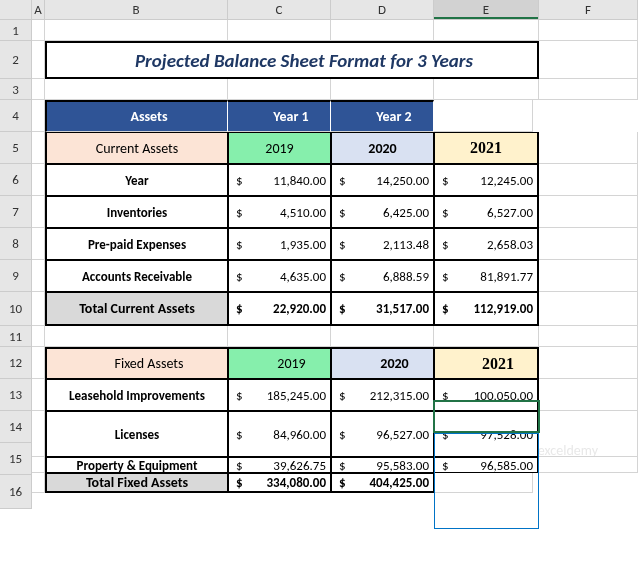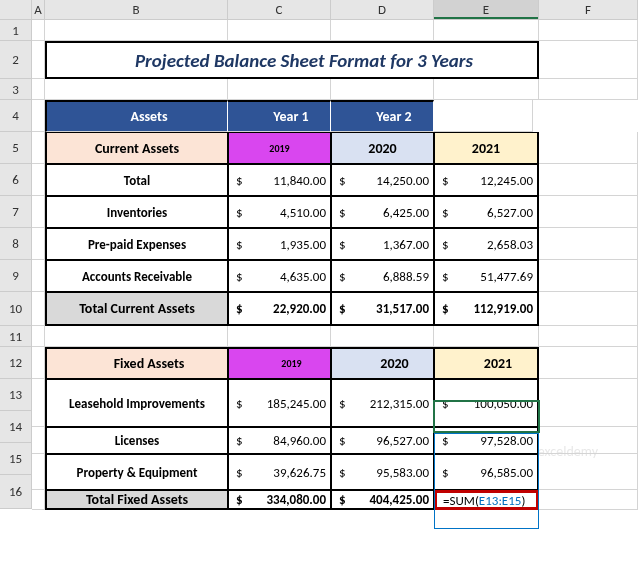--- a/index.html
+++ b/index.html
@@ -30,24 +30,24 @@
 .cF { width: 99px; }
 .body { display: flex; }
 .row-headers { width: 32px; }
 .row-header { border-right: 1px solid #ccc; border-bottom: 1px solid #ccc; background: #e6e6e6; display: flex; align-items: center; justify-content: center; font-size: 13px; color: #333; }
 .cells { flex: 1; position: relative; }
 .row { display: flex; position: relative; }
 .cell { border-right: 1px solid #d4d4d4; border-bottom: 1px solid #d4d4d4; display: flex; align-items: center; font-size: 13px; padding: 0 4px; position: relative; }
 .title { font-size: 19px; font-weight: bold; color: #1f3864; font-style: italic; justify-content: center; }
 .hdr { background: #2f5496; color: #fff; font-weight: bold; justify-content: center; font-size: 14px; border-right: 1px solid #fff; }
 .hdr:last-child { border-right: 2px solid #2f5496; }
-.subhdr-g { background: #d946ef; font-weight: bold; justify-content: center; font-size: 10px; }
+.subhdr-g { background: #86efac; font-weight: normal; justify-content: center; font-size: 14px; }
 .subhdr-b { background: #d9e1f2; font-weight: bold; justify-content: center; font-size: 14px; }
-.subhdr-y { background: #fff2cc; font-weight: bold; justify-content: center; font-size: 14px; }
-.subhdr-p { background: #fce4d6; font-weight: bold; justify-content: center; font-size: 14px; }
+.subhdr-y { background: #fff2cc; font-weight: bold; justify-content: center; font-size: 16px; font-family: Liberation Serif, serif; }
+.subhdr-p { background: #fce4d6; font-weight: normal; justify-content: center; font-size: 14px; }
 .label { font-weight: bold; justify-content: center; font-size: 13px; }
 .total-label { background: #d9d9d9; font-weight: bold; justify-content: center; font-size: 14px; }
 .total-val { font-weight: bold; }
 .money { justify-content: space-between; }
 .money .dollar { margin-left: 3px; }
 .bordered { border: 1px solid #000; }
 .bthick-l { border-left: 2px solid #000; }
 .bthick-r { border-right: 2px solid #000; }
 .bthick-t { border-top: 2px solid #000; padding-left: 28px; }
 .bthick-b { border-bottom: 2px solid #000; }
@@ -131,21 +131,21 @@
         <div class="cell cA"></div>
         <div class="cell cB subhdr-p bordered bthick-l">Current Assets</div>
         <div class="cell cC subhdr-g bordered">2019</div>
         <div class="cell cD subhdr-b bordered">2020</div>
         <div class="cell cE subhdr-y bordered bthick-r">2021</div>
         <div class="cell cF"></div>
       </div>
 
       <div class="row" style="height:32px">
         <div class="cell cA"></div>
-        <div class="cell cB label bordered bthick-l">Total</div>
+        <div class="cell cB label bordered bthick-l">Year</div>
         <div class="cell cC money bordered">
             <span class="dollar">$</span>
             <span>11,840.00</span>
           </div>
         <div class="cell cD money bordered">
             <span class="dollar">$</span>
             <span>14,250.00</span>
           </div>
         <div class="cell cE money bordered bthick-r">
             <span class="dollar">$</span>
@@ -172,42 +172,42 @@
       </div>
       <div class="row" style="height:32px">
         <div class="cell cA"></div>
         <div class="cell cB label bordered bthick-l">Pre-paid Expenses</div>
         <div class="cell cC money bordered">
             <span class="dollar">$</span>
             <span>1,935.00</span>
           </div>
         <div class="cell cD money bordered">
             <span class="dollar">$</span>
-            <span>1,367.00</span>
+            <span>2,113.48</span>
           </div>
         <div class="cell cE money bordered bthick-r">
             <span class="dollar">$</span>
             <span>2,658.03</span>
           </div>
         <div class="cell cF"></div>
       </div>
       <div class="row" style="height:32px">
         <div class="cell cA"></div>
         <div class="cell cB label bordered bthick-l">Accounts Receivable</div>
         <div class="cell cC money bordered">
             <span class="dollar">$</span>
             <span>4,635.00</span>
           </div>
         <div class="cell cD money bordered">
             <span class="dollar">$</span>
             <span>6,888.59</span>
           </div>
         <div class="cell cE money bordered bthick-r">
             <span class="dollar">$</span>
-            <span>51,477.69</span>
+            <span>81,891.77</span>
           </div>
         <div class="cell cF"></div>
       </div>
 
       <div class="row" style="height:34px">
         <div class="cell cA"></div>
         <div class="cell cB total-label bordered bthick-l bthick-b">Total Current Assets</div>
         <div class="cell cC money total-val bordered bthick-b">
             <span class="dollar">$</span>
             <span>22,920.00</span>
@@ -234,55 +234,55 @@
 
       <div class="row" style="height:32px">
         <div class="cell cA"></div>
         <div class="cell cB subhdr-p bordered bthick-l bthick-t">Fixed Assets</div>
         <div class="cell cC subhdr-g bordered bthick-t">2019</div>
         <div class="cell cD subhdr-b bordered bthick-t">2020</div>
         <div class="cell cE subhdr-y bordered bthick-t bthick-r">2021</div>
         <div class="cell cF"></div>
       </div>
 
-      <div class="row" style="height:48px">
+      <div class="row" style="height:32px">
         <div class="cell cA"></div>
         <div class="cell cB label bordered bthick-l">Leasehold Improvements</div>
         <div class="cell cC money bordered">
             <span class="dollar">$</span>
             <span>185,245.00</span>
           </div>
         <div class="cell cD money bordered">
             <span class="dollar">$</span>
             <span>212,315.00</span>
           </div>
         <div class="cell cE money bordered bthick-r">
             <span class="dollar">$</span>
             <span>100,050.00</span>
           </div>
         <div class="cell cF"></div>
       </div>
-      <div class="row" style="height:27px">
+      <div class="row" style="height:46px">
         <div class="cell cA"></div>
         <div class="cell cB label bordered bthick-l">Licenses</div>
         <div class="cell cC money bordered">
             <span class="dollar">$</span>
             <span>84,960.00</span>
           </div>
         <div class="cell cD money bordered">
             <span class="dollar">$</span>
             <span>96,527.00</span>
           </div>
         <div class="cell cE money bordered bthick-r">
             <span class="dollar">$</span>
             <span>97,528.00</span>
           </div>
         <div class="cell cF"></div>
       </div>
-      <div class="row" style="height:36px">
+      <div class="row" style="height:16px">
         <div class="cell cA"></div>
         <div class="cell cB label bordered bthick-l">Property &amp; Equipment</div>
         <div class="cell cC money bordered">
             <span class="dollar">$</span>
             <span>39,626.75</span>
           </div>
         <div class="cell cD money bordered">
             <span class="dollar">$</span>
             <span>95,583.00</span>
           </div>
@@ -297,23 +297,20 @@
         <div class="cell cA"></div>
         <div class="cell cB total-label bordered bthick-l bthick-b">Total Fixed Assets</div>
         <div class="cell cC money total-val bordered bthick-b">
             <span class="dollar">$</span>
             <span>334,080.00</span>
           </div>
         <div class="cell cD money total-val bordered bthick-b">
             <span class="dollar">$</span>
             <span>404,425.00</span>
           </div>
-        <div class="cell cE formula-cell bthick-b bthick-r">
-          <span class="formula-txt"><span class="fn">=SUM(</span><span class="ref">E13:E15</span><span class="fn">)</span></span>
-        </div>
         <div class="cell cF"></div>
       </div>
 
       <div class="blue-sel" style="left:402px; top:413px; width:105px; height:96px;"></div>
 
       <div class="green-sel" style="left:401px; top:380px; width:107px; height:33px;"></div>
       <div class="watermark">exceldemy</div>
     </div>
   </div>
 </div>

